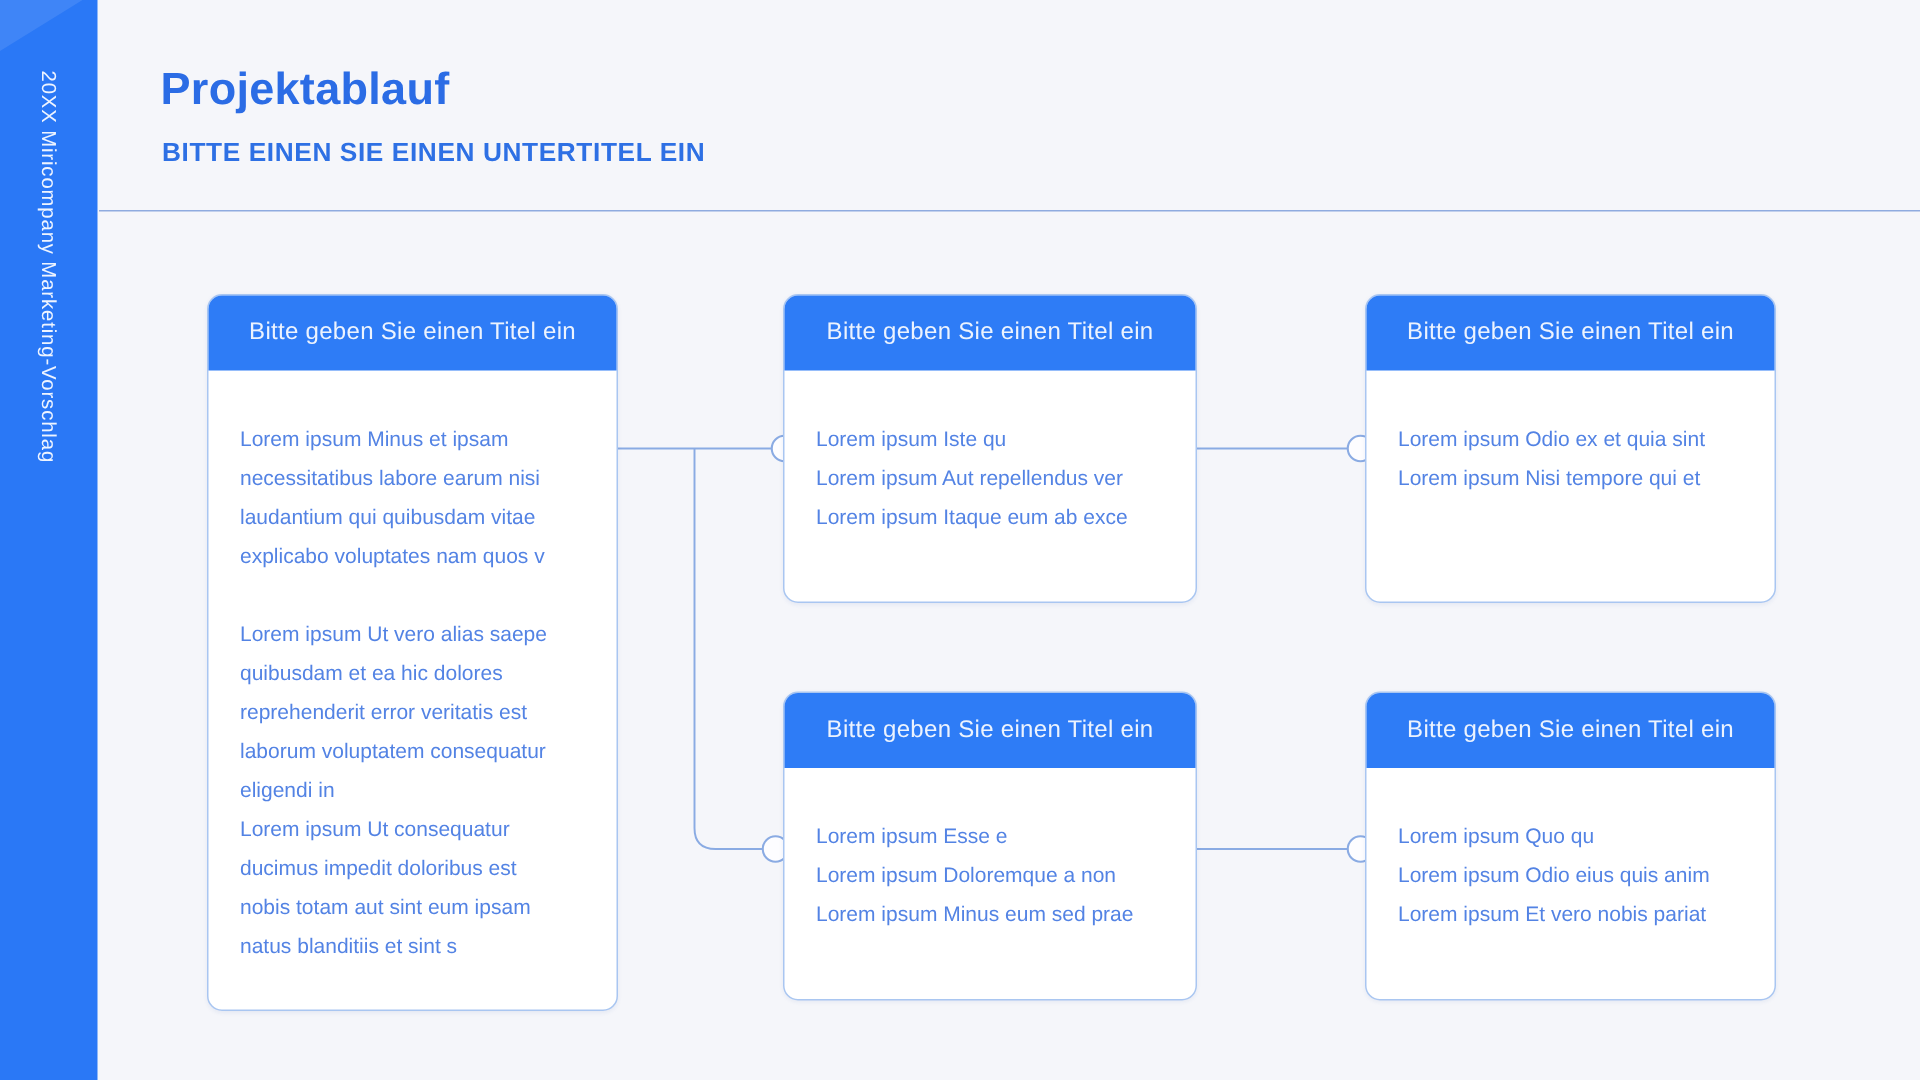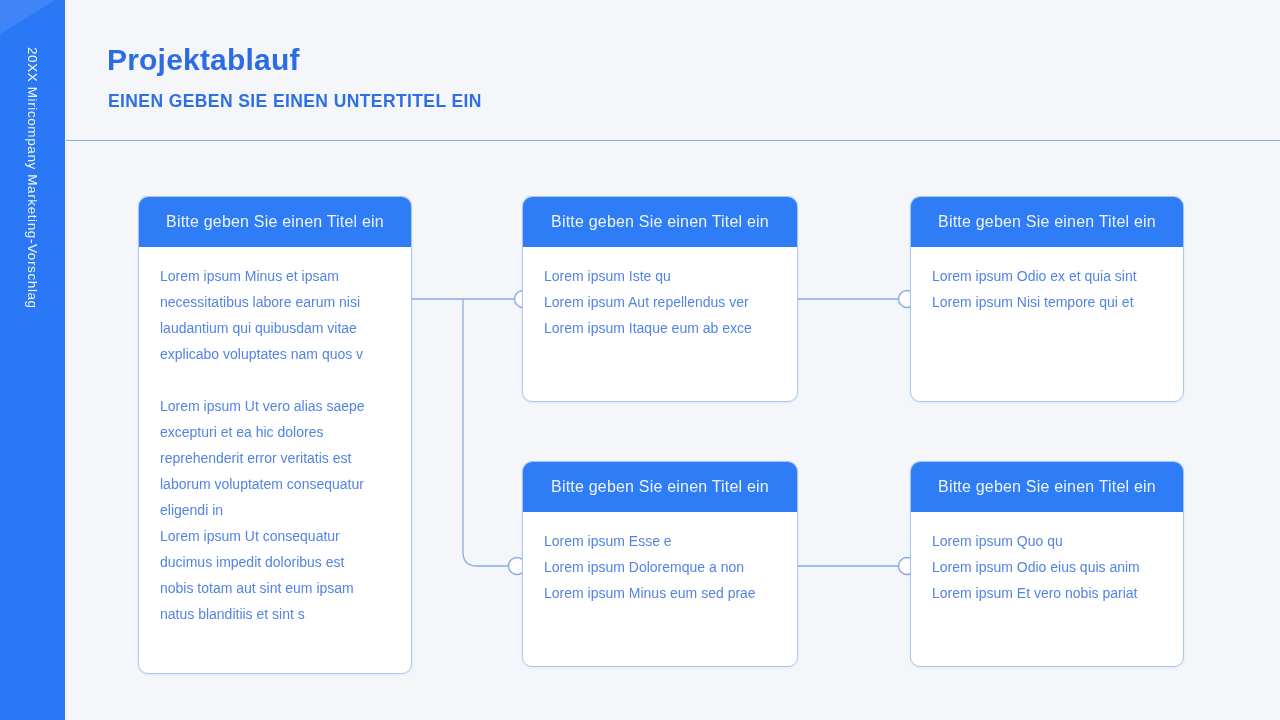--- a/index.html
+++ b/index.html
@@ -55,21 +55,21 @@
   .card {
     position: absolute;
     background: #ffffff;
     border: 1px solid #a9c6f1;
     border-radius: 10px;
     overflow: hidden;
     box-shadow: 0 1px 3px rgba(40,80,160,0.08);
   }
   .card-header {
     height: 51px;
-    margin: -1px -1px 0 -1px;
+    margin: -1px -1px 16px -1px;
     background: #2e7cf6;
     border-radius: 10px 10px 0 0;
     display: flex; align-items: center; justify-content: center;
     color: #ecf3fe; font-size: 16px; font-weight: 400;
     letter-spacing: 0.2px;
   }
   .card-body {
     color: #5383e4; font-size: 14px; line-height: 26px;
     padding: 16px 12px 0 21px;
   }
@@ -86,21 +86,21 @@
 <body>
 
 <div class="slide">
 
   <div class="sidebar">
     <div class="sidebar-decor"></div>
     <div class="sidebar-text">20XX Miricompany Marketing-Vorschlag</div>
   </div>
 
   <div class="page-title">Projektablauf</div>
-  <div class="page-subtitle">EINEN GEBEN SIE EINEN UNTERTITEL EIN</div>
+  <div class="page-subtitle">BITTE EINEN SIE EINEN UNTERTITEL EIN</div>
   <div class="header-rule"></div>
 
   <svg class="connectors" viewBox="0 0 1280 720" fill="none">
     <path d="M411,299 H514" stroke="#8aabe3" stroke-width="1.3"></path>
     <path d="M463,299 V552 Q463,566 477,566 H508" stroke="#8aabe3" stroke-width="1.3"></path>
     <path d="M798,299 H898" stroke="#8aabe3" stroke-width="1.3"></path>
     <path d="M798,566 H898" stroke="#8aabe3" stroke-width="1.3"></path>
     <circle cx="523" cy="299" r="8.5" fill="#fdfdff" stroke="#8aabe3" stroke-width="1.4"></circle>
     <circle cx="517" cy="566" r="8.5" fill="#fdfdff" stroke="#8aabe3" stroke-width="1.4"></circle>
     <circle cx="907" cy="299" r="8.5" fill="#fdfdff" stroke="#8aabe3" stroke-width="1.4"></circle>
@@ -112,21 +112,21 @@
     <div class="card-body">
       <div class="para">
         <div>Lorem ipsum Minus et ipsam</div>
         <div>necessitatibus labore earum nisi</div>
         <div>laudantium qui quibusdam vitae</div>
         <div>explicabo voluptates nam quos v</div>
       </div>
       <div class="para-gap"></div>
       <div class="para">
         <div>Lorem ipsum Ut vero alias saepe</div>
-        <div>excepturi et ea hic dolores</div>
+        <div>quibusdam et ea hic dolores</div>
         <div>reprehenderit error veritatis est</div>
         <div>laborum voluptatem consequatur</div>
         <div>eligendi in</div>
       </div>
       <div class="para">
         <div>Lorem ipsum Ut consequatur</div>
         <div>ducimus impedit doloribus est</div>
         <div>nobis totam aut sint eum ipsam</div>
         <div>natus blanditiis et sint s</div>
       </div>

